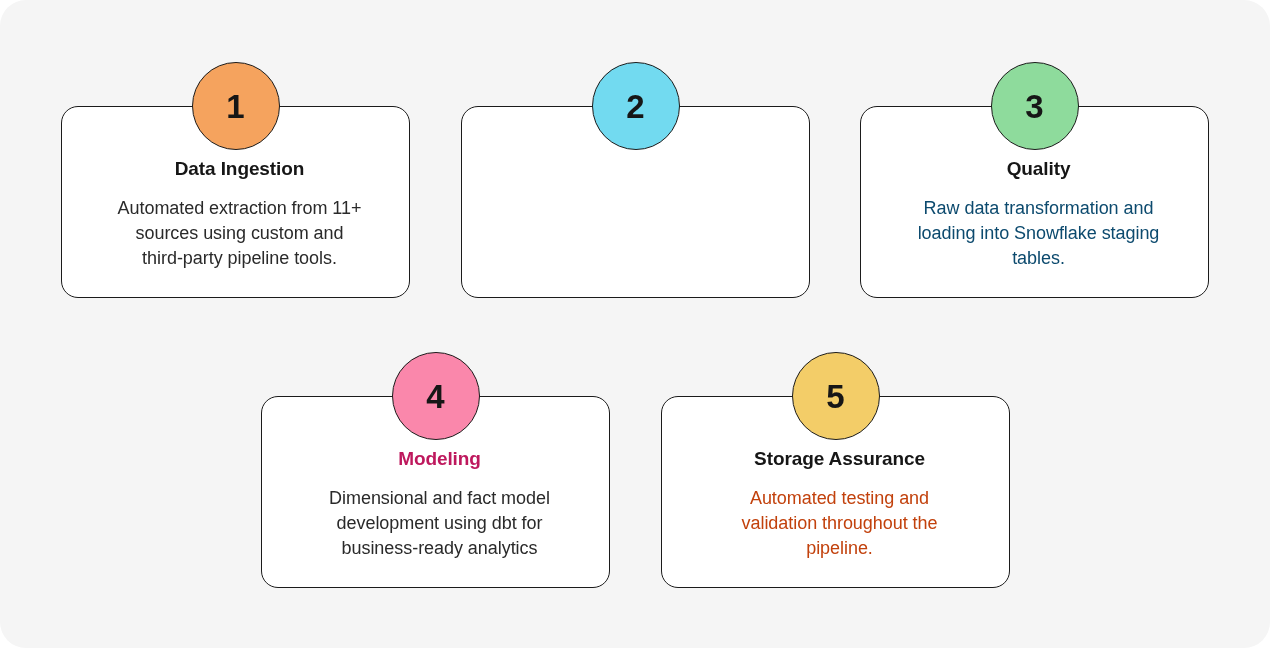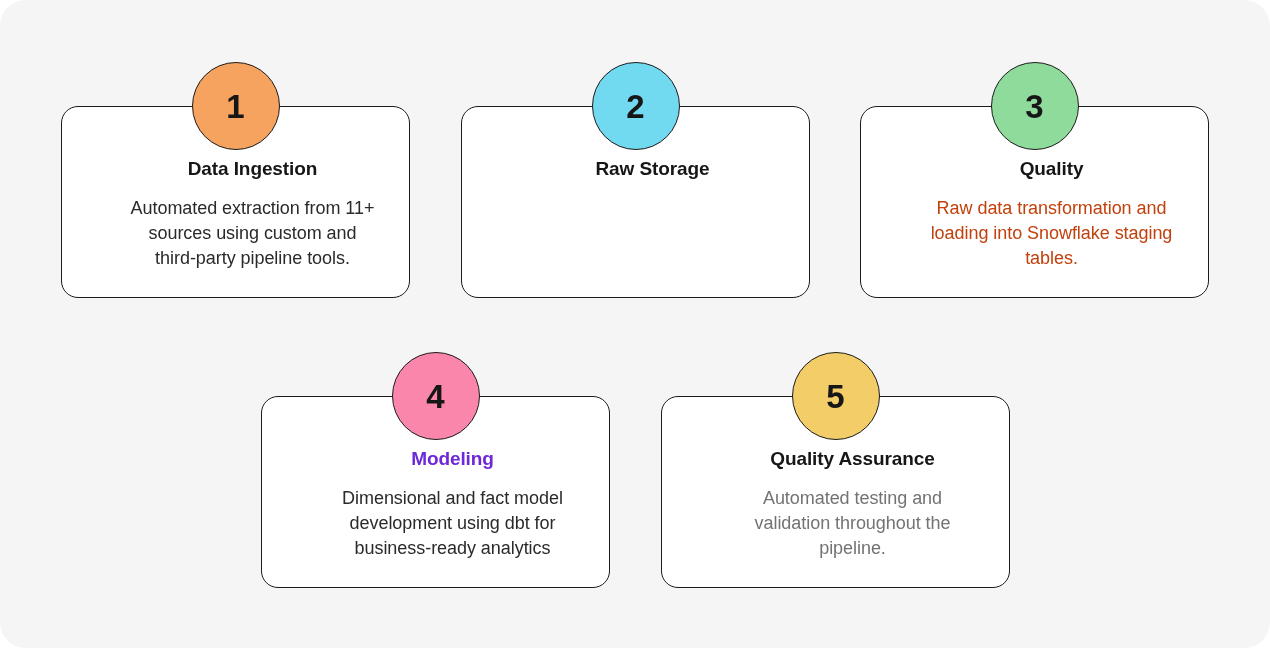--- a/index.html
+++ b/index.html
@@ -67,21 +67,21 @@
   .badge-num {
     font-size: 33px;
     font-weight: bold;
     color: #161616;
     line-height: 1;
     letter-spacing: 0.2px;
   }
 
   .card-body {
     position: absolute;
-    left: 17px;
+    left: 4px;
     top: 50px;
     width: 100%;
     height: 192px;
     z-index: 2;
     box-sizing: border-box;
     padding: 52px 16px 0 16px;
     text-align: center;
     pointer-events: none;
   }
 
@@ -130,58 +130,57 @@
 third-party pipeline tools.</div>
       </div>
       <div class="badge" style="background-color: rgb(245, 163, 94); border-color: rgb(27, 27, 27);">
         <span class="badge-num">1</span>
       </div>
     </div>
 
     <div class="step r1 c2">
       <div class="card" style="background-color: rgb(255, 255, 255); border-color: rgb(27, 27, 27);"></div>
       <div class="card-body">
-        <div class="step-title" style="color: rgb(22, 22, 22);">Raw Storage</div>
       </div>
       <div class="badge" style="background-color: rgb(114, 218, 240); border-color: rgb(27, 27, 27);">
         <span class="badge-num">2</span>
       </div>
     </div>
 
     <div class="step r1 c3">
       <div class="card" style="background-color: rgb(255, 255, 255); border-color: rgb(27, 27, 27);"></div>
       <div class="card-body">
         <div class="step-title" style="color: rgb(22, 22, 22);">Quality</div>
-        <div class="step-desc" style="color: #c2410c; margin-top: 12px;">Raw data transformation and
+        <div class="step-desc" style="color: #0c4a6e; margin-top: 12px;">Raw data transformation and
 loading into Snowflake staging
 tables.</div>
       </div>
       <div class="badge" style="background-color: rgb(142, 219, 156); border-color: rgb(27, 27, 27);">
         <span class="badge-num">3</span>
       </div>
     </div>
 
     <div class="step r2 c1">
       <div class="card" style="background-color: rgb(255, 255, 255); border-color: rgb(27, 27, 27);"></div>
       <div class="card-body">
-        <div class="step-title" style="color: #6d28d9;">Modeling</div>
+        <div class="step-title" style="color: #be185d;">Modeling</div>
         <div class="step-desc" style="color: rgb(42, 42, 42);">Dimensional and fact model
 development using dbt for
 business-ready analytics</div>
       </div>
       <div class="badge" style="background-color: rgb(250, 135, 171); border-color: rgb(27, 27, 27);">
         <span class="badge-num">4</span>
       </div>
     </div>
 
     <div class="step r2 c2">
       <div class="card" style="background-color: rgb(255, 255, 255); border-color: rgb(27, 27, 27);"></div>
       <div class="card-body">
-        <div class="step-title" style="color: rgb(22, 22, 22);">Quality Assurance</div>
-        <div class="step-desc" style="color: #737373;">Automated testing and
+        <div class="step-title" style="color: rgb(22, 22, 22);">Storage Assurance</div>
+        <div class="step-desc" style="color: #c2410c;">Automated testing and
 validation throughout the
 pipeline.</div>
       </div>
       <div class="badge" style="background-color: rgb(243, 205, 104); border-color: rgb(27, 27, 27);">
         <span class="badge-num">5</span>
       </div>
     </div>
 
   </div>
 </div>

